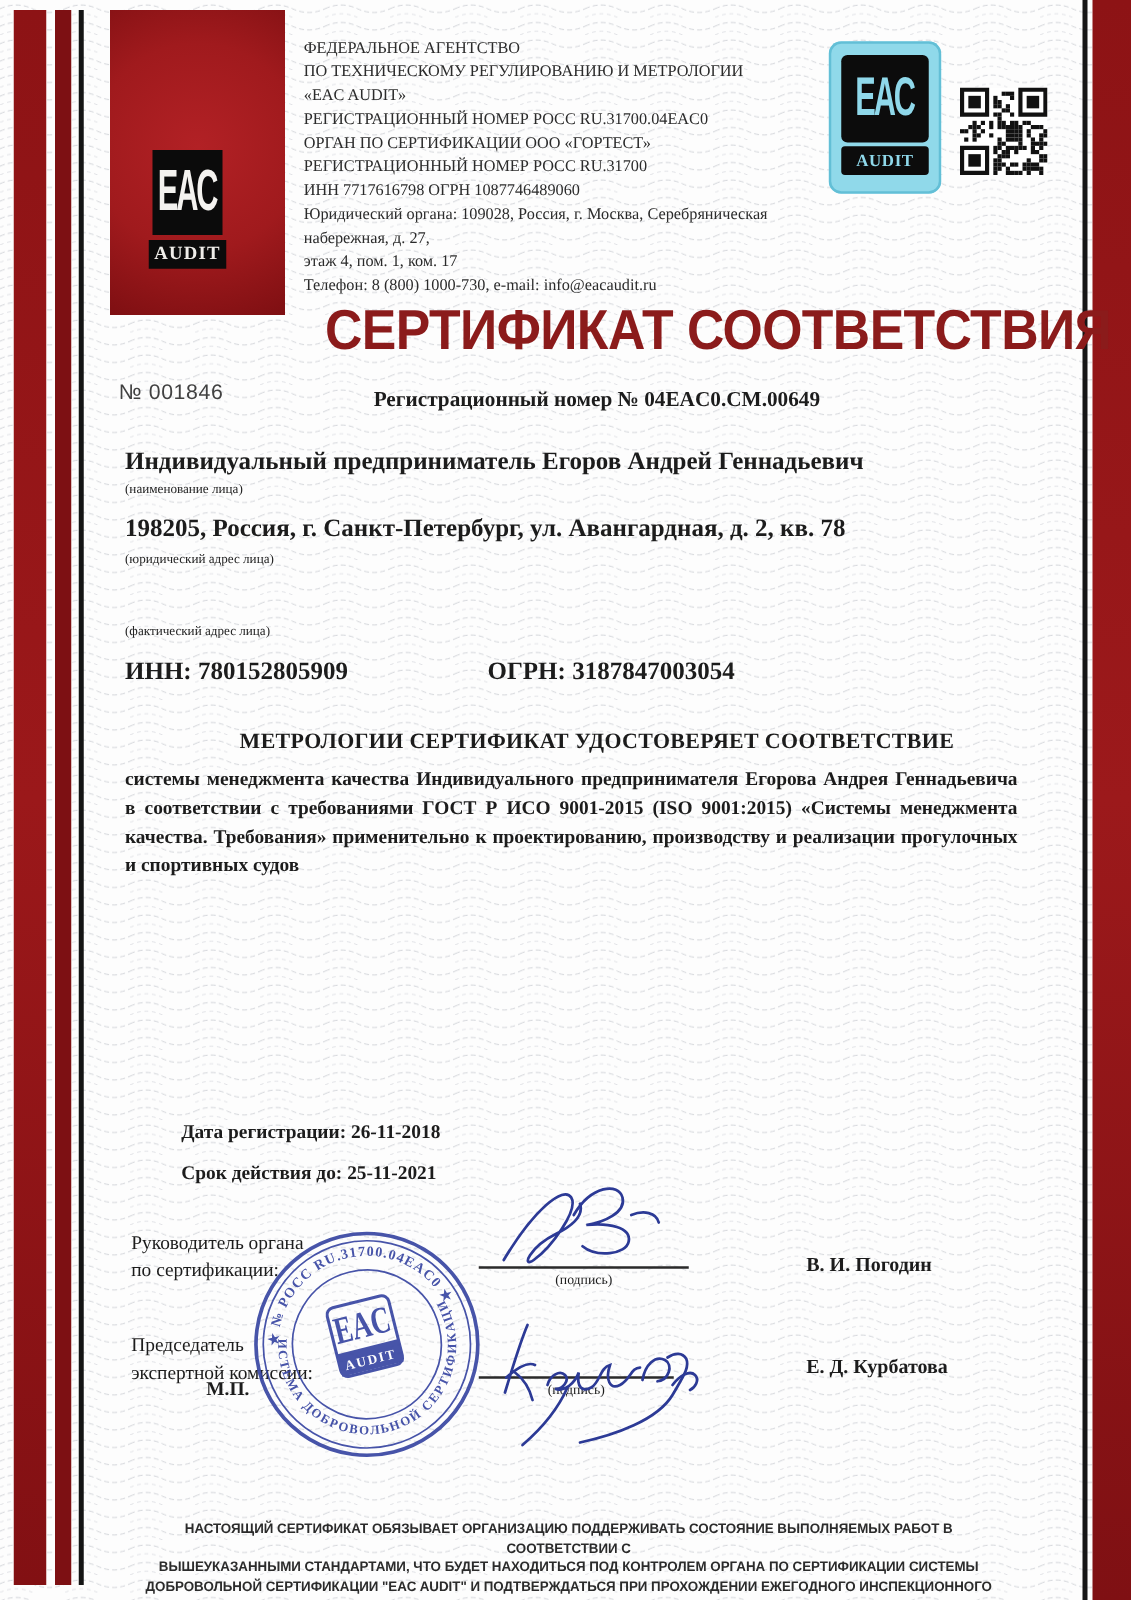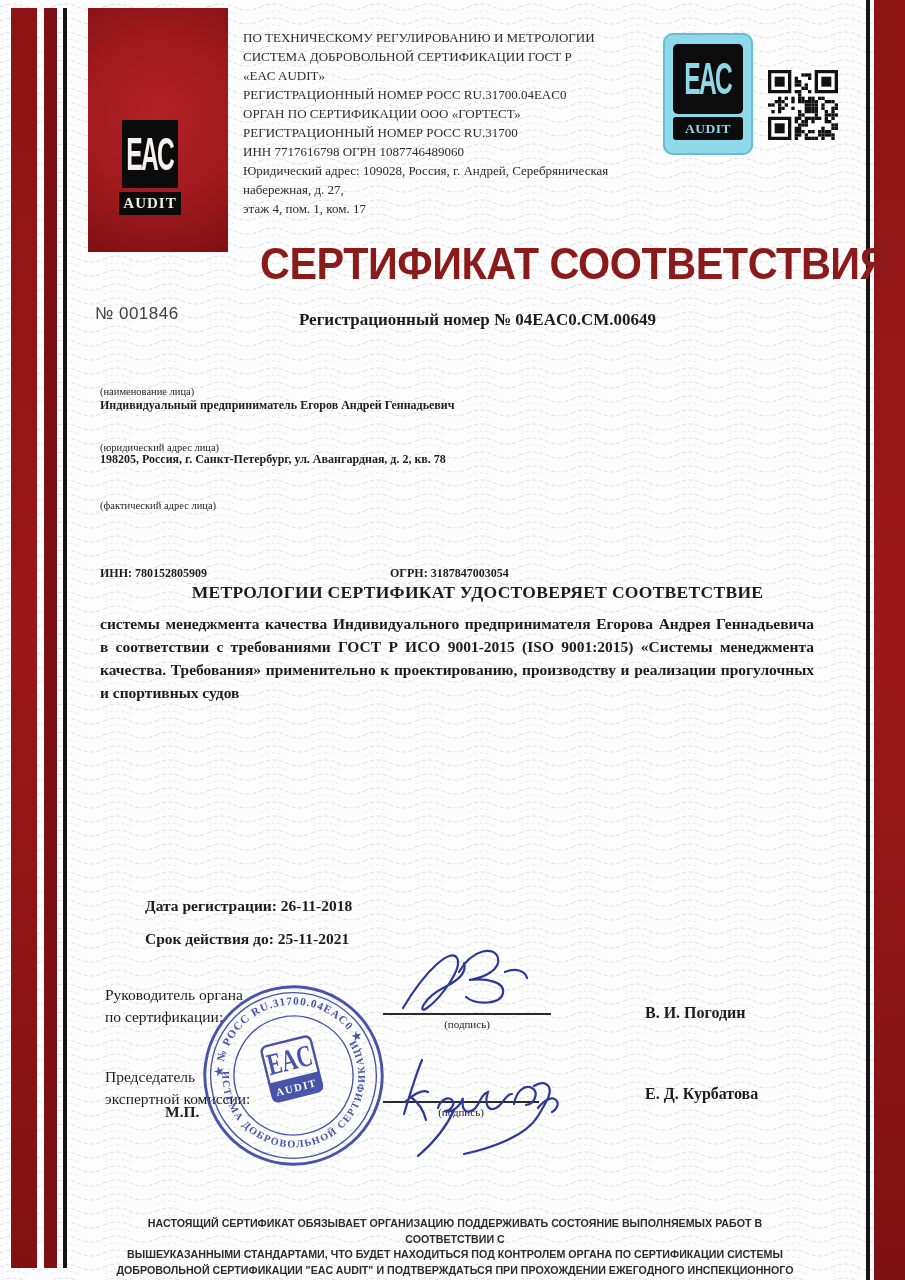--- a/index.html
+++ b/index.html
@@ -44,21 +44,21 @@
   
   .issuer{left:243px;top:28px;width:430px;font-size:13px;line-height:19px;color:#2b2b2b;z-index:2;}
 
   .blank-number{left:95px;top:256px;font-family:"Liberation Sans",sans-serif;font-size:17px;color:#414141;
                 letter-spacing:0.5px;z-index:2;margin-top:48px;}
   .title{left:235px;top:238px;width:625px;text-align:center;font-family:"Liberation Sans",sans-serif;
          font-weight:800;font-size:45px;color:#8b1b1b;transform:scaleX(0.92);transform-origin:50% 50%;
          white-space:nowrap;letter-spacing:-0.5px;z-index:2;}
   .reg-number{left:95px;top:310px;width:765px;text-align:center;font-weight:bold;font-size:17px;z-index:2;}
 
-  .val{position:absolute;left:100px;font-weight:bold;font-size:12px;z-index:2;white-space:nowrap;margin-top:40px;}
+  .val{position:absolute;left:100px;font-weight:bold;font-size:20px;z-index:2;white-space:nowrap;}
   .cap{position:absolute;left:100px;font-size:10.5px;color:#242424;z-index:2;}
 
   .st-heading{left:95px;top:582px;width:765px;text-align:center;font-weight:bold;font-size:17.5px;
               letter-spacing:0.3px;z-index:2;}
   .st-body{left:100px;top:612px;width:714px;text-align:justify;font-weight:bold;font-size:15.5px;
            line-height:23px;z-index:2;}
 
   .date-line{position:absolute;left:145px;font-weight:bold;font-size:15.5px;z-index:2;}
 
   .sig-label{position:absolute;left:105px;font-weight:normal;font-size:15.5px;z-index:2;}
@@ -237,29 +237,30 @@
         <path d="M0 0h7v7h-7z M1 1v5h5v-5z" fill="#111111" fill-rule="evenodd"></path>
         <rect x="2" y="2" width="3" height="3" fill="#111111"></rect>
         <path d="M14 0h7v7h-7z M15 1v5h5v-5z" fill="#111111" fill-rule="evenodd"></path>
         <rect x="16" y="2" width="3" height="3" fill="#111111"></rect>
         <path d="M0 14h7v7h-7z M1 15v5h5v-5z" fill="#111111" fill-rule="evenodd"></path>
         <rect x="2" y="16" width="3" height="3" fill="#111111"></rect>
       </svg>
     </div>
 
   <div class="abs issuer">
+    <div>ФЕДЕРАЛЬНОЕ АГЕНТСТВО</div>
     <div>ПО ТЕХНИЧЕСКОМУ РЕГУЛИРОВАНИЮ И МЕТРОЛОГИИ</div>
-    <div>СИСТЕМА ДОБРОВОЛЬНОЙ СЕРТИФИКАЦИИ ГОСТ Р</div>
     <div>«EAC AUDIT»</div>
     <div>РЕГИСТРАЦИОННЫЙ НОМЕР РОСС RU.31700.04EAC0</div>
     <div>ОРГАН ПО СЕРТИФИКАЦИИ ООО «ГОРТЕСТ»</div>
     <div>РЕГИСТРАЦИОННЫЙ НОМЕР РОСС RU.31700</div>
     <div>ИНН 7717616798 ОГРН 1087746489060</div>
-    <div>Юридический адрес: 109028, Россия, г. Андрей, Серебряническая набережная, д. 27,</div>
+    <div>Юридический органа: 109028, Россия, г. Москва, Серебряническая набережная, д. 27,</div>
     <div>этаж 4, пом. 1, ком. 17</div>
+    <div>Телефон: 8 (800) 1000-730, e-mail: info@eacaudit.ru</div>
   </div>
 
   <div class="abs blank-number">№ 001846</div>
   <div class="abs title">СЕРТИФИКАТ СООТВЕТСТВИЯ</div>
   <div class="abs reg-number">Регистрационный номер № 04EAC0.CM.00649</div>
 
   <div class="val" style="top:358px">Индивидуальный предприниматель Егоров Андрей Геннадьевич</div>
   <div class="cap" style="top:386px">(наименование лица)</div>
   <div class="val" style="top:412px">198205, Россия, г. Санкт-Петербург, ул. Авангардная, д. 2, кв. 78</div>
   <div class="cap" style="top:442px">(юридический адрес лица)</div>

